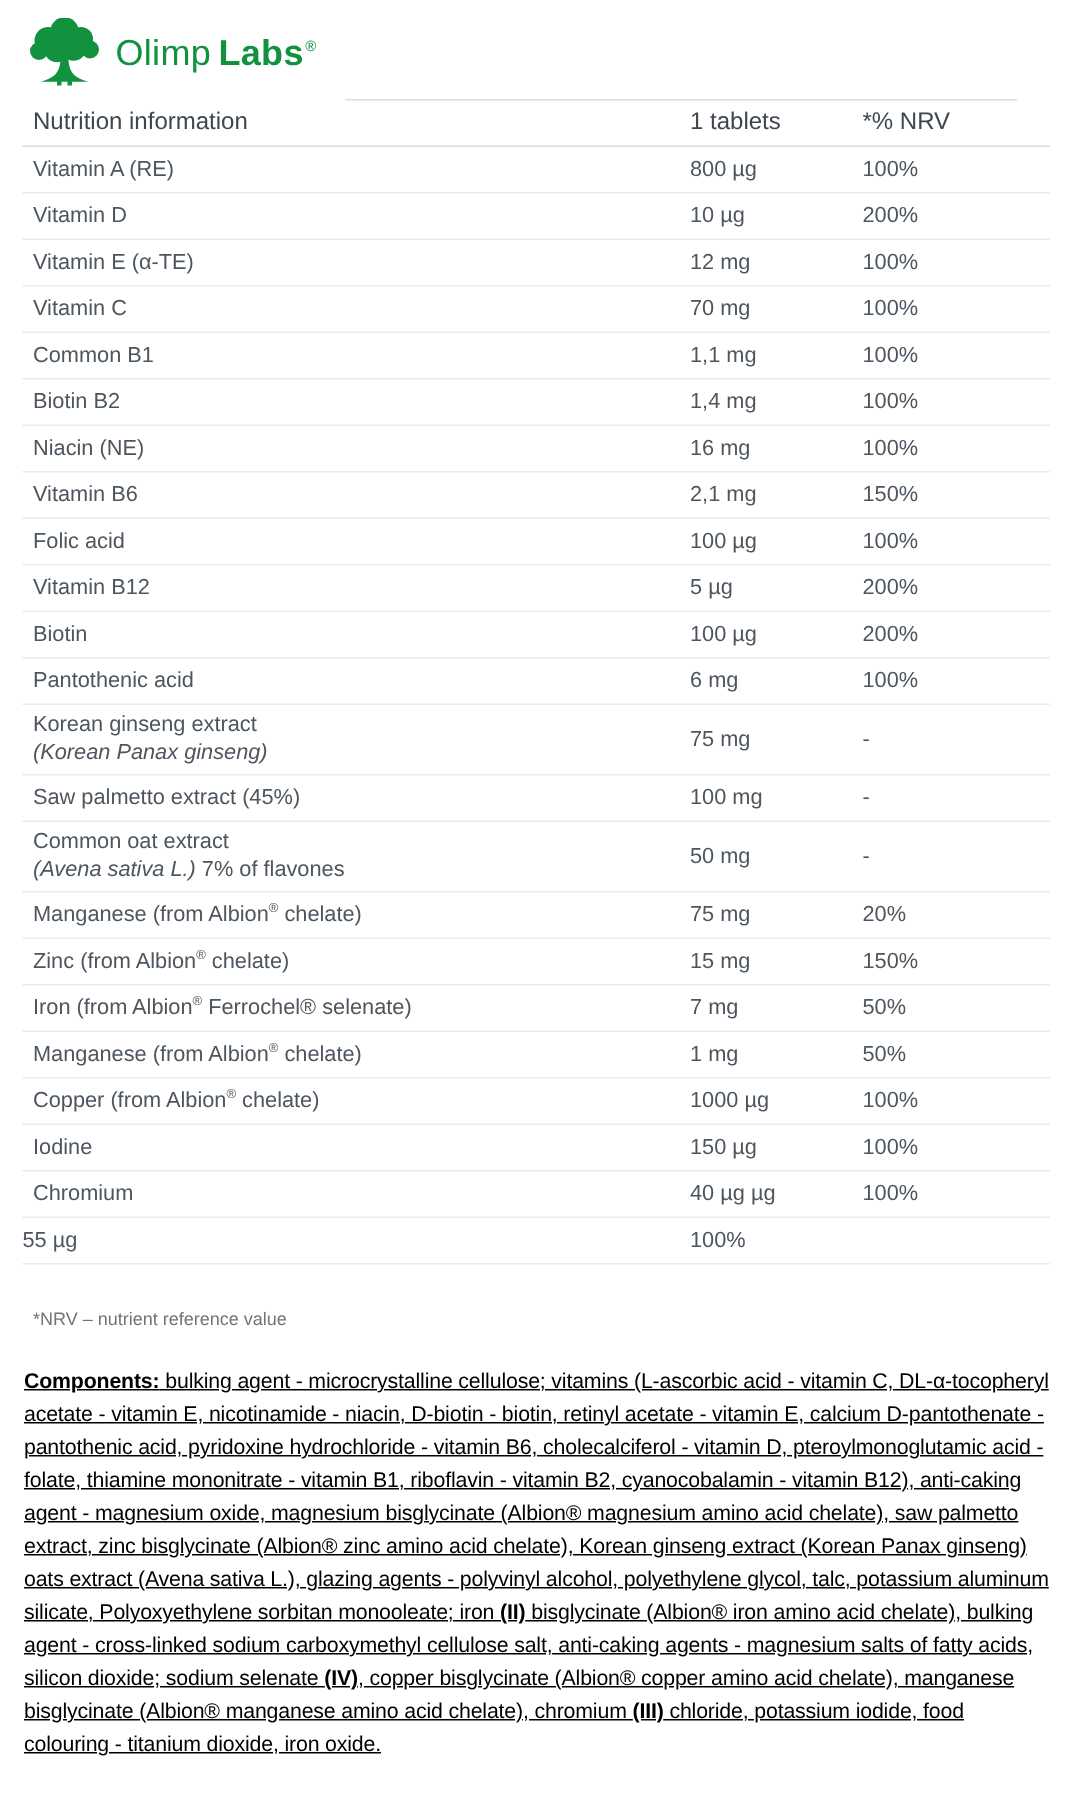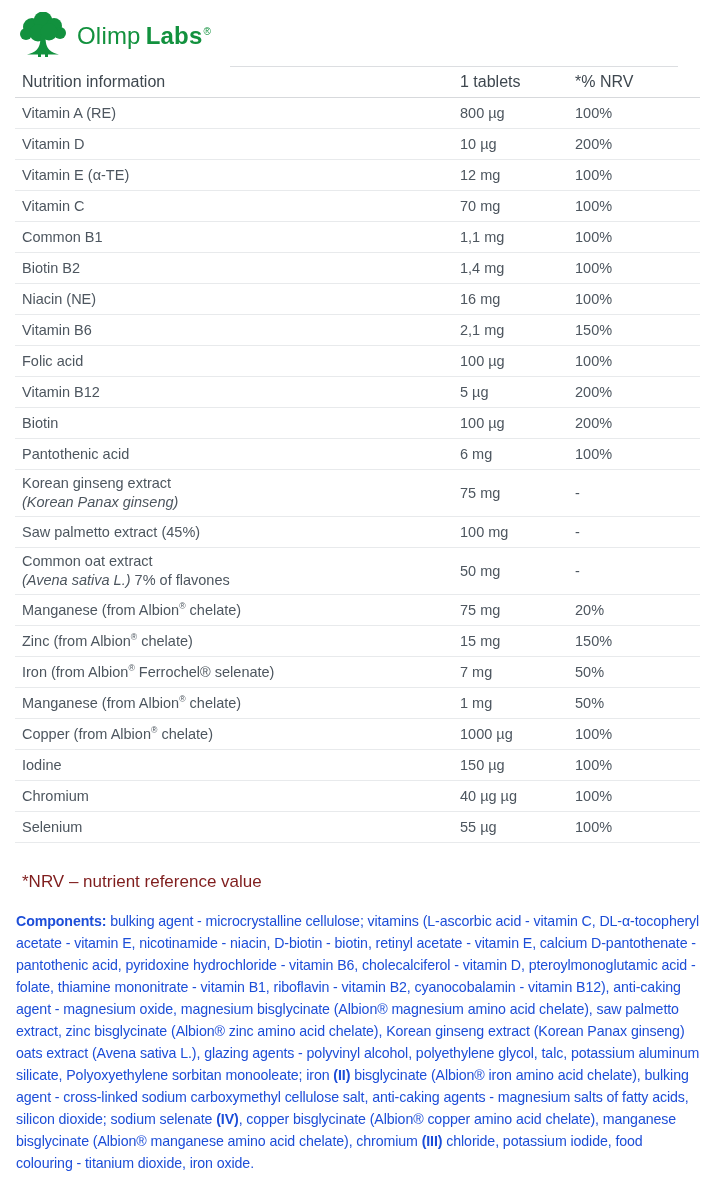--- a/index.html
+++ b/index.html
@@ -16,23 +16,23 @@
   .table{position:absolute;top:66px;left:15px;width:685px;color:#4d565f;}
   .topline{position:absolute;top:0;left:215px;width:448px;height:0;border-top:1px solid #dcdee1;}
   .thead,.row{display:grid;grid-template-columns:445px 115px 1fr;align-items:center;box-sizing:border-box;}
   .thead{height:32px;border-bottom:1px solid #d7d9dc;font-weight:400;font-size:16px;color:#3e474f;}
   .row{min-height:31px;padding:4px 0;border-bottom:1px solid #e8eaec;font-size:14.5px;}
   .cell.name{padding-left:7px;line-height:19px;}
   .cell.amt,.cell.nrv{line-height:19px;}
   .it{font-style:italic;}
   sup{font-size:0.6em;line-height:0;}
   
-  .footnote{position:absolute;top:872px;left:22px;margin:0;font-size:17px;color:#7f1d1d;}
+  .footnote{position:absolute;top:872px;left:22px;margin:0;font-size:12px;color:#737373;}
   .components{position:absolute;top:910px;left:16px;width:684px;margin:0;
-              font-size:14.2px;line-height:22px;letter-spacing:-0.1px;color:#1d4ed8;}
+              font-size:14.2px;line-height:22px;letter-spacing:-0.1px;color:#000000;text-decoration:underline;}
   .components b{font-weight:700;}
 </style>
 </head>
 <body>
 
 <div class="page">
 
   <header class="logo">
     <svg class="tree" viewBox="0 0 50 47" xmlns="http://www.w3.org/2000/svg">
       <g fill="#12913e">
@@ -161,21 +161,20 @@
           <div class="cell name"><span>Iodine</span></div>
           <div class="cell amt">150 µg</div>
           <div class="cell nrv">100%</div>
         </div>
         <div class="row">
           <div class="cell name"><span>Chromium</span></div>
           <div class="cell amt">40 µg µg</div>
           <div class="cell nrv">100%</div>
         </div>
         <div class="row">
-          <div class="cell name"><span>Selenium</span></div>
           <div class="cell amt">55 µg</div>
           <div class="cell nrv">100%</div>
         </div>
       </div>
   </section>
 
   <p class="footnote">*NRV – nutrient reference value</p>
 
   <p class="components"><b>Components:</b><span> bulking agent - microcrystalline cellulose; vitamins (L-ascorbic acid - vitamin C, DL-α-tocopheryl acetate - vitamin E, nicotinamide - niacin, D-biotin - biotin, retinyl acetate - vitamin E, calcium D-pantothenate - pantothenic acid, pyridoxine hydrochloride - vitamin B6, cholecalciferol - vitamin D, pteroylmonoglutamic acid - folate, thiamine mononitrate - vitamin B1, riboflavin - vitamin B2, cyanocobalamin - vitamin B12), anti-caking agent - magnesium oxide, magnesium bisglycinate (Albion® magnesium amino acid chelate), saw palmetto extract, zinc bisglycinate (Albion® zinc amino acid chelate), Korean ginseng extract (Korean Panax ginseng) oats extract (Avena sativa L.), glazing agents - polyvinyl alcohol, polyethylene glycol, talc, potassium aluminum silicate, Polyoxyethylene sorbitan monooleate; iron </span><b>(II)</b><span> bisglycinate (Albion® iron amino acid chelate), bulking agent - cross-linked sodium carboxymethyl cellulose salt, anti-caking agents - magnesium salts of fatty acids, silicon dioxide; sodium selenate </span><b>(IV)</b><span>, copper bisglycinate (Albion® copper amino acid chelate), manganese bisglycinate (Albion® manganese amino acid chelate), chromium </span><b>(III)</b><span> chloride, potassium iodide, food colouring - titanium dioxide, iron oxide.</span></p>
 

